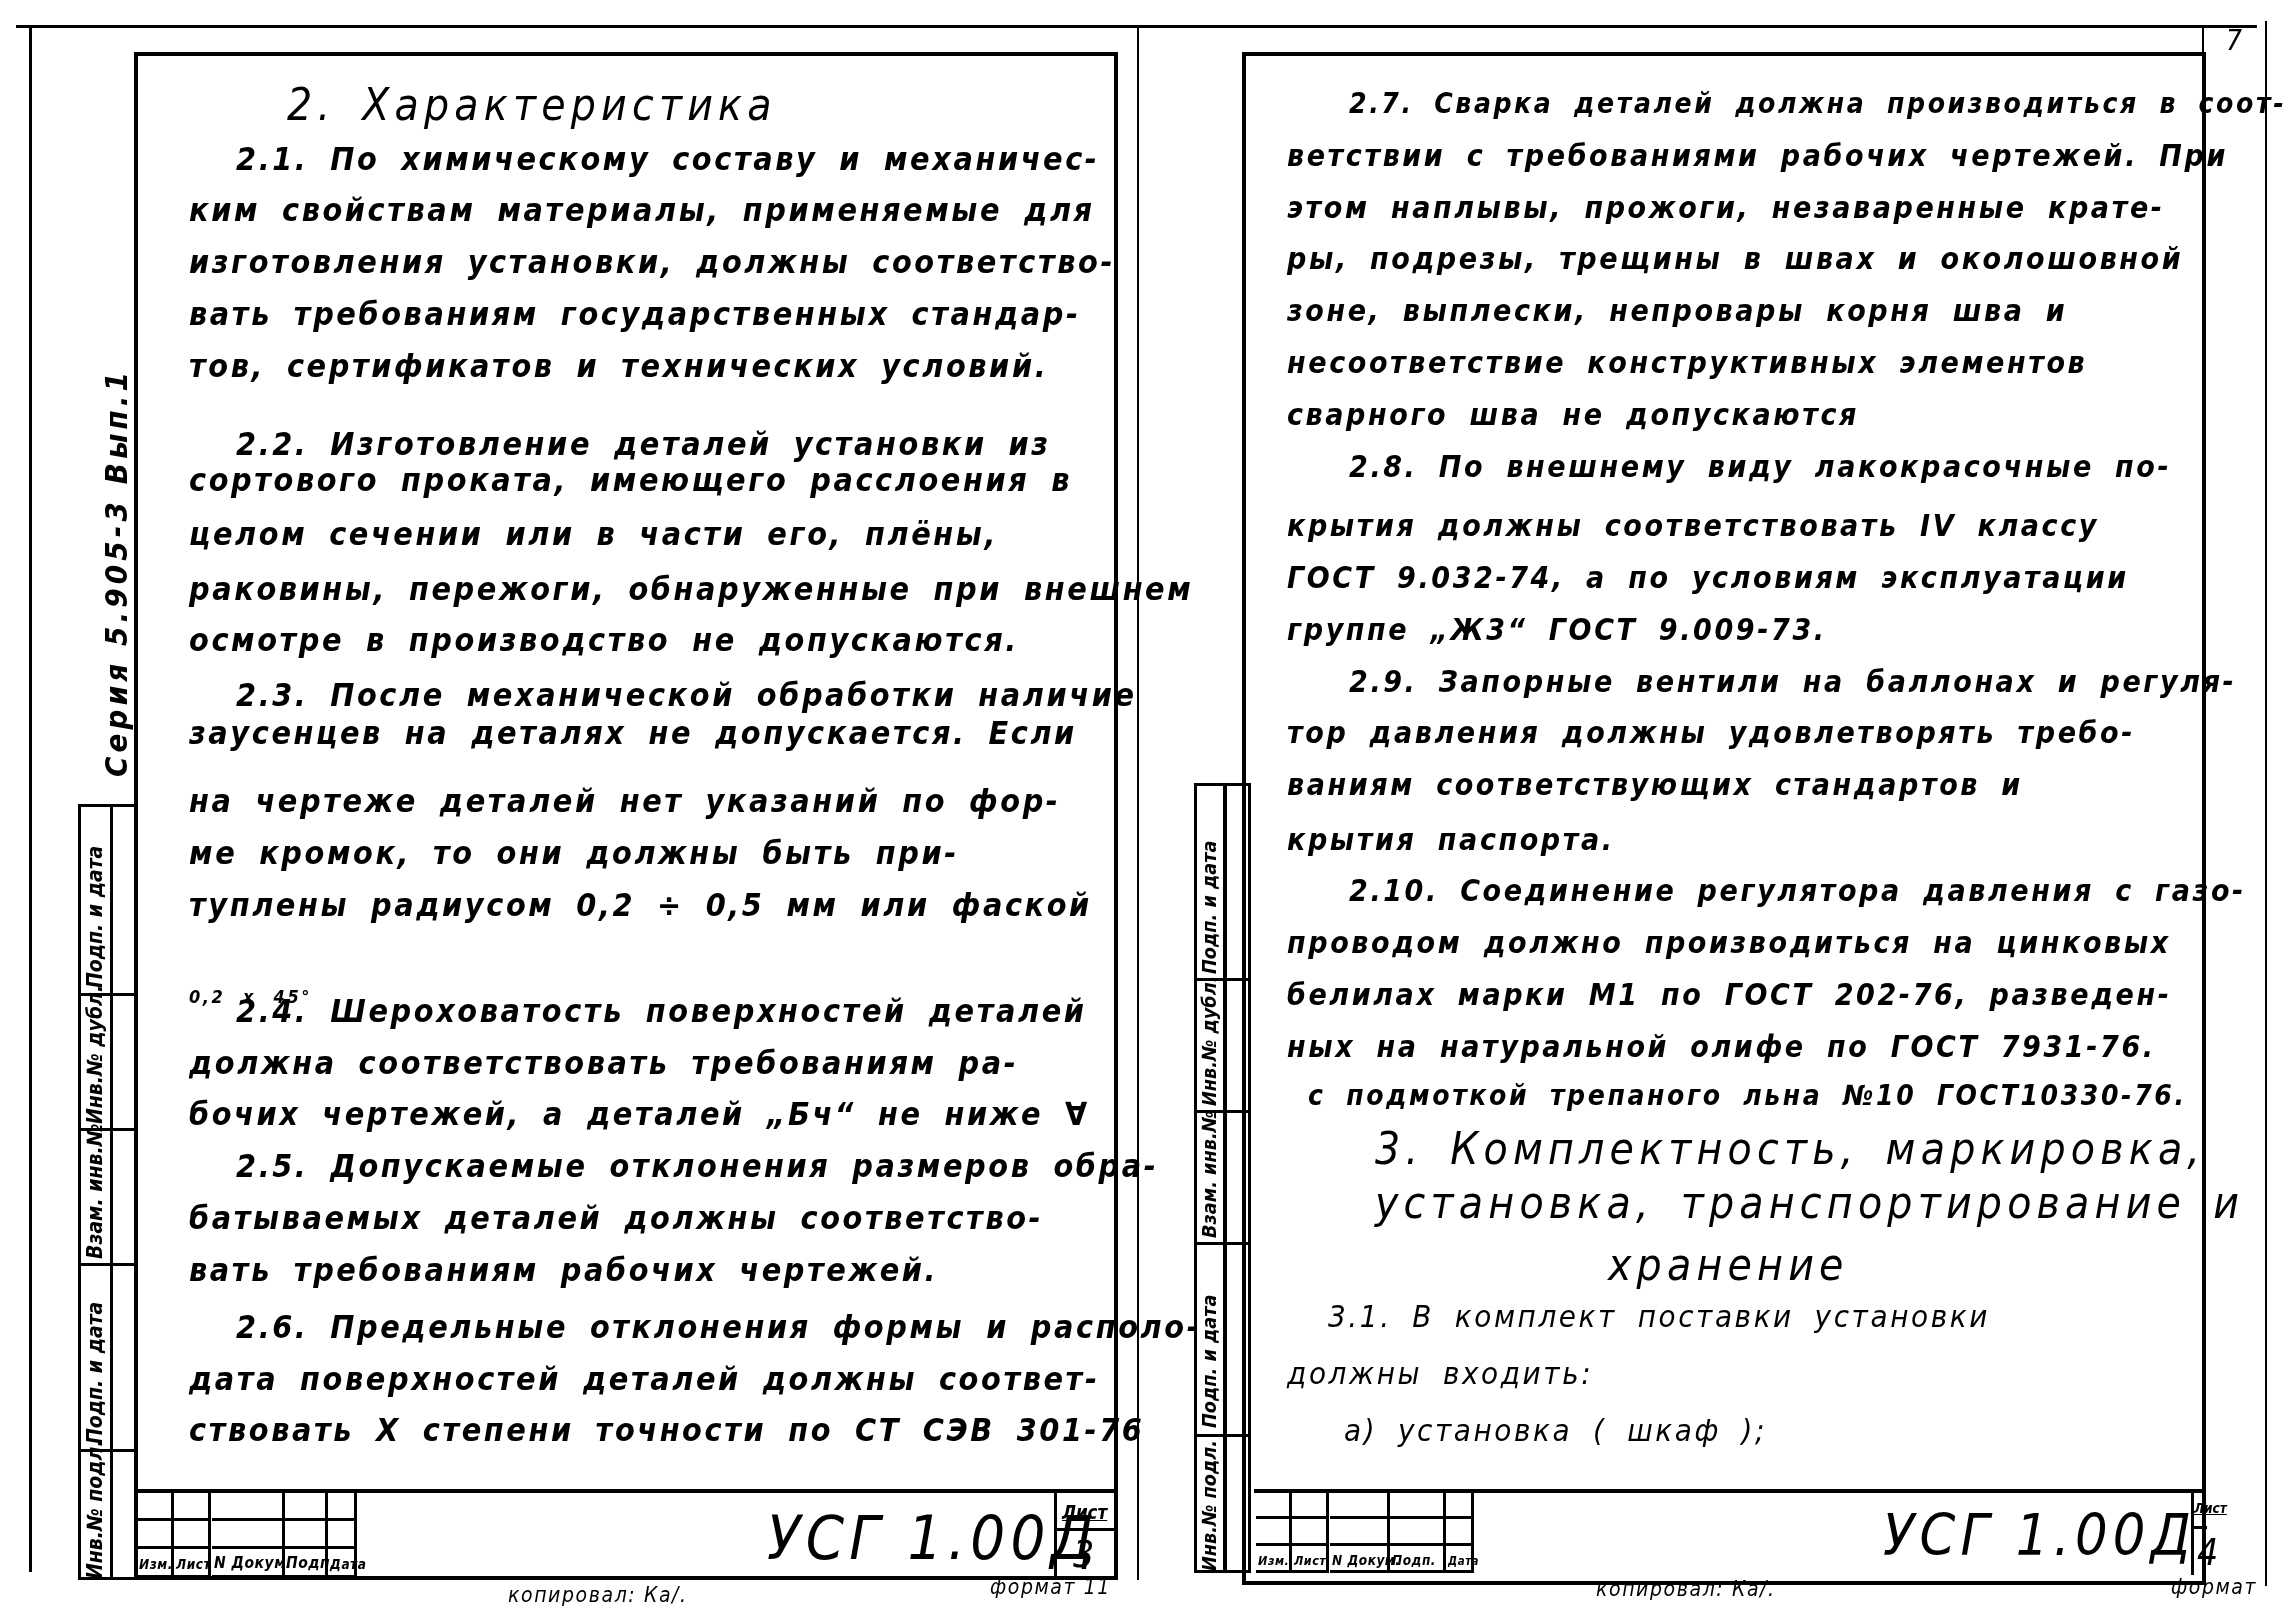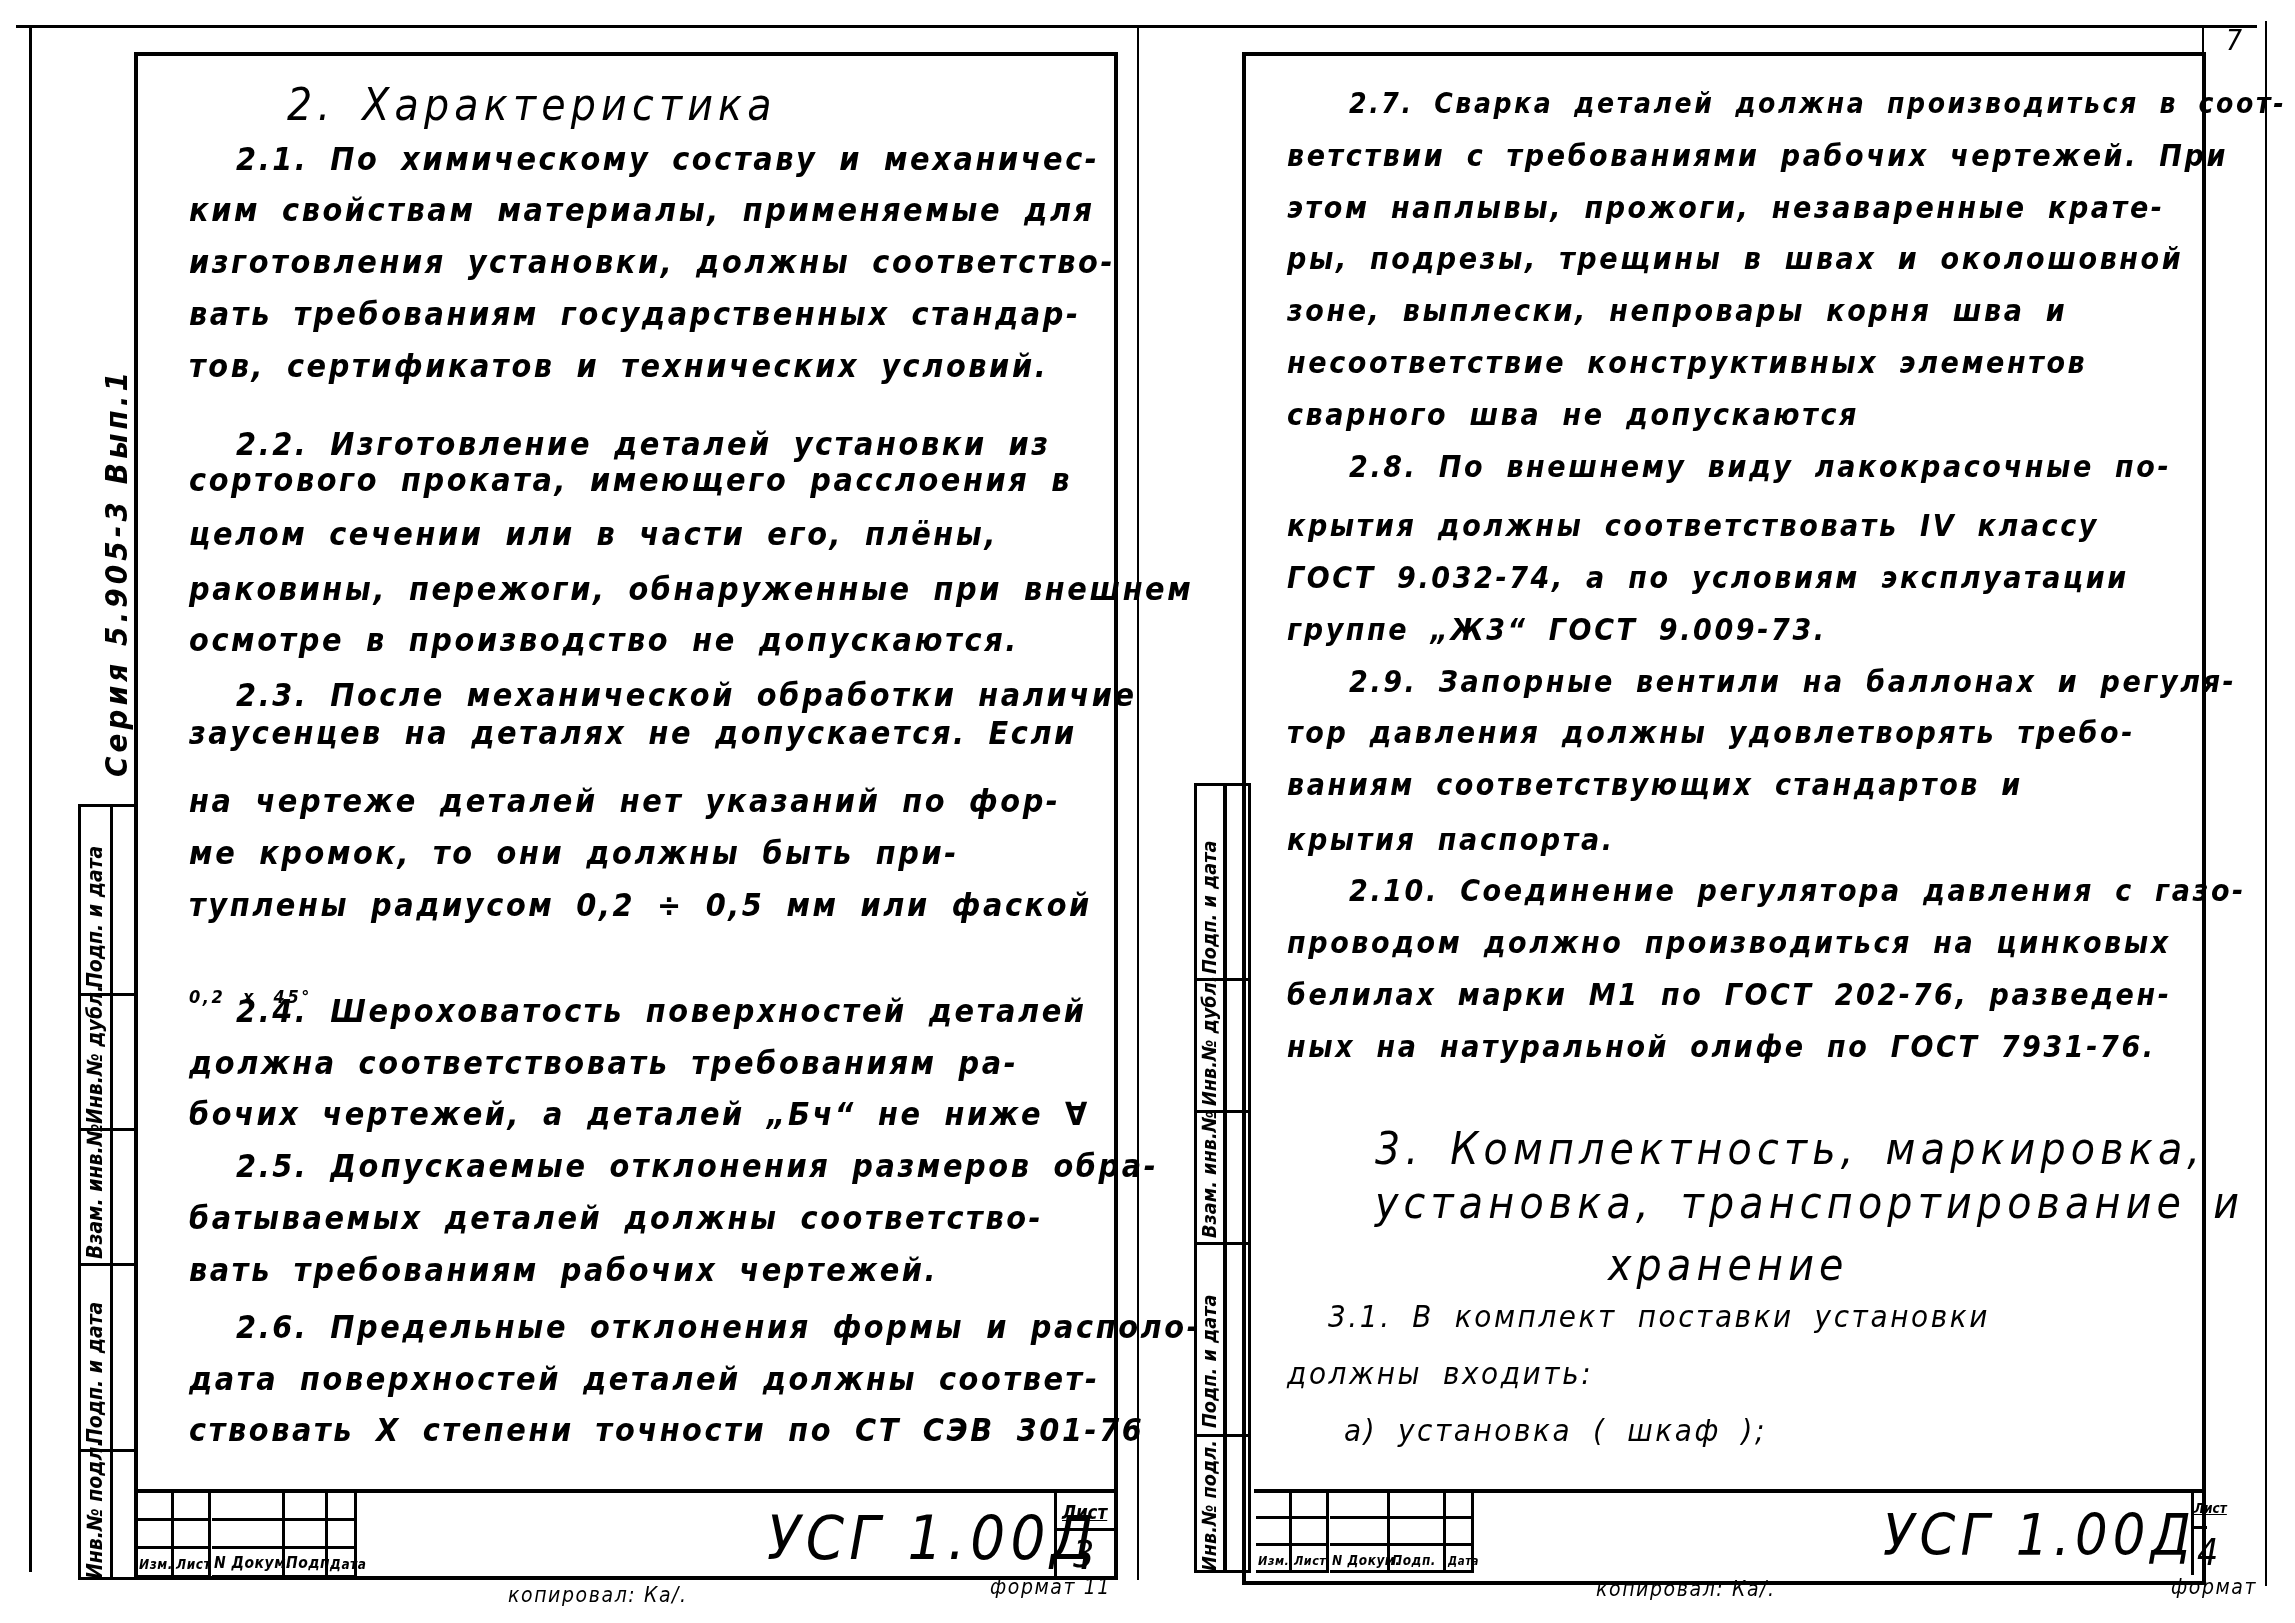--- a/index.html
+++ b/index.html
@@ -148,20 +148,21 @@
   <div class="tl" style="top:474px;font-size:30px;">ГОСТ 9.032-74,  а  по  условиям  эксплуатации</div>
   <div class="tl" style="top:526px;font-size:30px;">группе  „Ж3“   ГОСТ 9.009-73.</div>
   <div class="tl" style="top:578px;left:62px;font-size:30px;">2.9. Запорные  вентили  на  баллонах  и  регуля-</div>
   <div class="tl" style="top:629px;font-size:30px;">тор  давления  должны  удовлетворять  требо-</div>
   <div class="tl" style="top:681px;font-size:30px;">ваниям  соответствующих  стандартов  и</div>
   <div class="tl" style="top:736px;font-size:30px;">крытия  паспорта.</div>
   <div class="tl" style="top:787px;left:62px;font-size:30px;">2.10. Соединение  регулятора  давления  с  газо-</div>
   <div class="tl" style="top:839px;font-size:30px;">проводом  должно  производиться  на  цинковых</div>
   <div class="tl" style="top:891px;font-size:30px;">белилах  марки  М1  по  ГОСТ 202-76,  разведен-</div>
   <div class="tl" style="top:943px;font-size:30px;">ных  на  натуральной  олифе  по  ГОСТ 7931-76.</div>
+  <div class="tl" style="top:992px;left:21px;font-size:28px;">с  подмоткой  трепаного  льна  №10  ГОСТ10330-76.</div>
   <div class="tl heading" style="top:1039px;left:88px;">3. Комплектность,  маркировка,</div>
   <div class="tl heading" style="top:1093px;left:88px;">установка,  транспортирование  и</div>
   <div class="tl heading" style="top:1155px;left:321px;">хранение</div>
   <div class="tl" style="top:1212px;left:41px;font-size:31px;font-weight:normal;">3.1. В  комплект   поставки  установки</div>
   <div class="tl" style="top:1269px;font-size:31px;font-weight:normal;">должны  входить:</div>
   <div class="tl" style="top:1326px;left:57px;font-size:31px;font-weight:normal;">а) установка  ( шкаф );</div>
 </div>
 
 <div class="line" style="left:1254px;top:1489px;width:951px;height:4.1px;"></div>
 <div class="tb-grid" style="left:1256px;top:1492px;width:218px;height:88px;">

